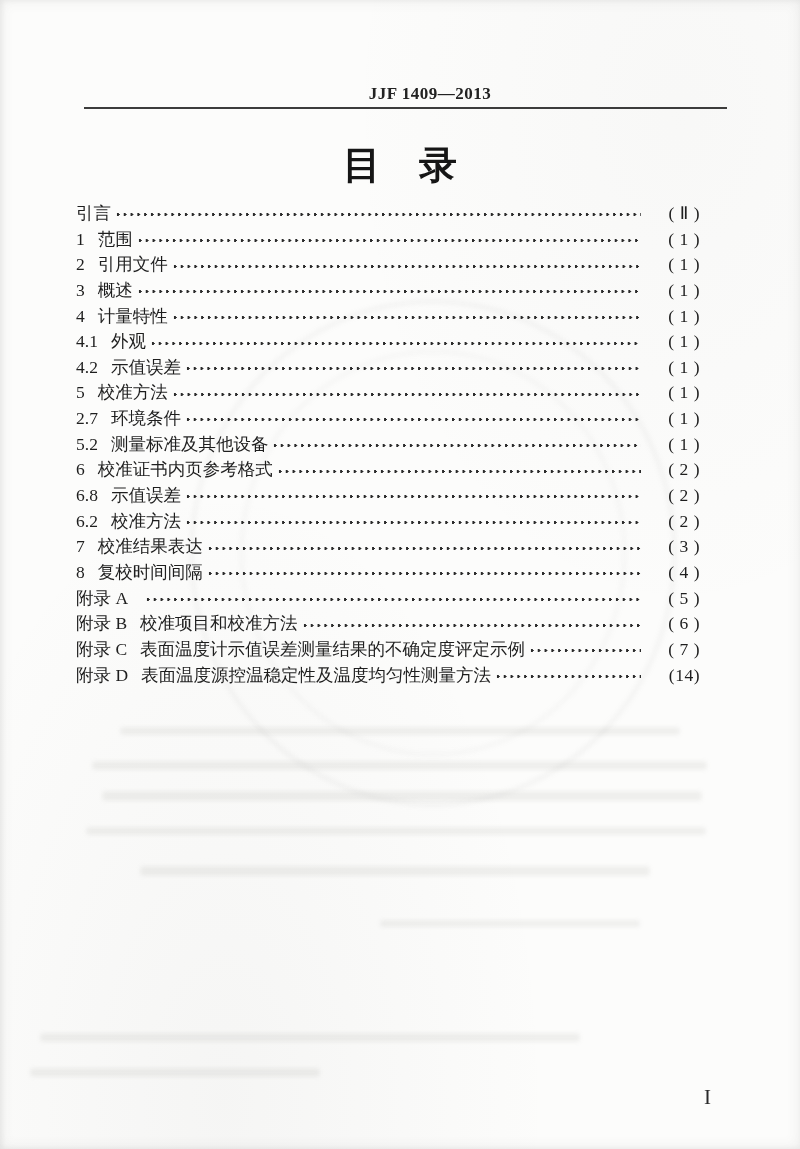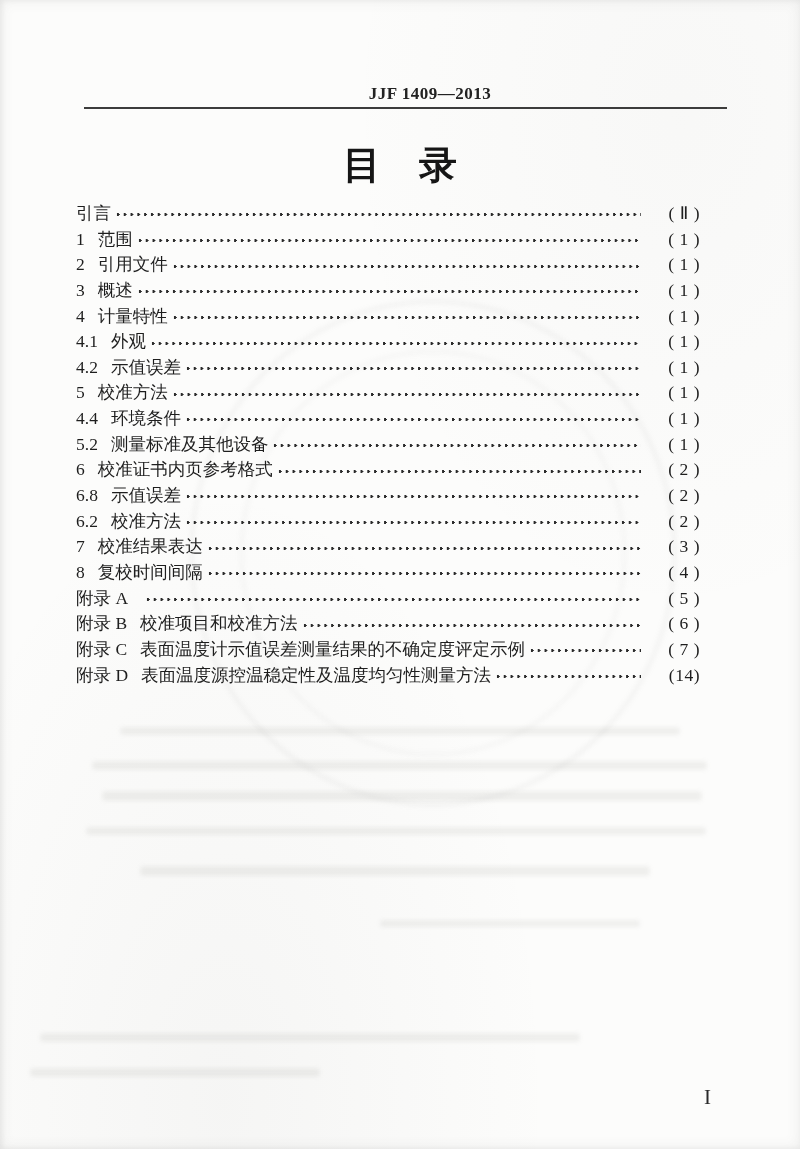--- a/index.html
+++ b/index.html
@@ -159,21 +159,21 @@
   </div>
 
   <div class="row">
     <span class="num">5</span>
     <span class="t">校准方法</span>
     <span class="dots"></span>
     <span class="pg">( 1 )</span>
   </div>
 
   <div class="row">
-    <span class="num">4.4</span>
+    <span class="num">2.7</span>
     <span class="t">环境条件</span>
     <span class="dots"></span>
     <span class="pg">( 1 )</span>
   </div>
 
   <div class="row">
     <span class="num">5.2</span>
     <span class="t">测量标准及其他设备</span>
     <span class="dots"></span>
     <span class="pg">( 1 )</span>

